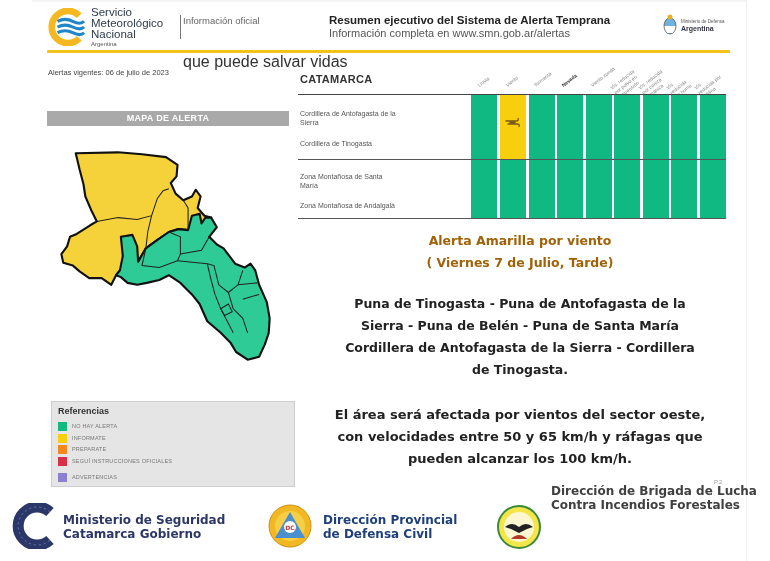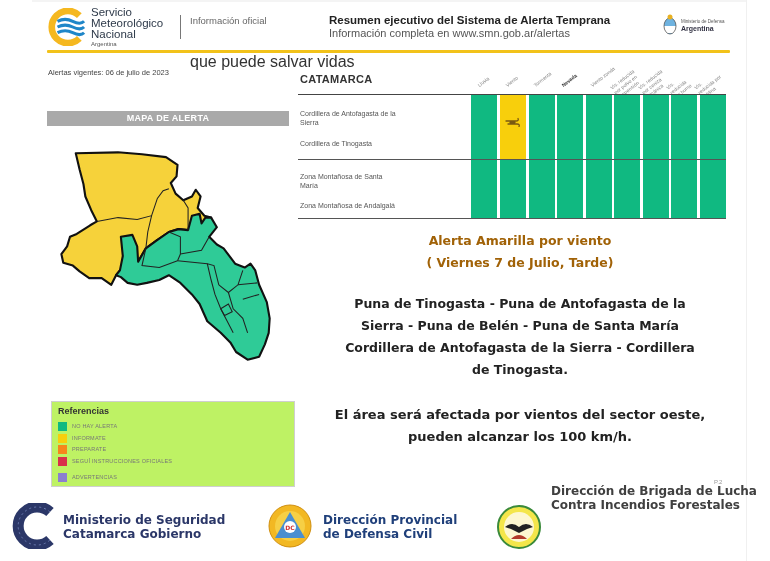--- a/index.html
+++ b/index.html
@@ -7,39 +7,39 @@
   body { position: relative; font-family: "Liberation Sans", "DejaVu Sans", sans-serif; color: #222; }
 
   .page-edge { position: absolute; left: 746px; top: 0; width: 1px; height: 561px; background: #f0f0f0; }
   .top-edge { position: absolute; left: 32px; top: 0; width: 715px; height: 2px; background: #f4f4f4; }
 
   
   .header { position: absolute; left: 46px; top: 4px; width: 686px; height: 46px; }
   .smn-logo { position: absolute; left: 2px; top: 4px; width: 38px; height: 38px; }
   .smn-name { position: absolute; left: 45px; top: 3px; font-size: 11.5px; line-height: 11px; color: #2e3a4a; }
   .smn-name .country { font-size: 6px; line-height: 8px; color: #555; }
-  .tagline { position: absolute; left: 134px; top: 11px; border-left: 1px solid #777; padding-left: 9px; height: 24px; }
+  .tagline { position: absolute; left: 134px; top: 11px; border-left: 1px solid #777; padding-left: 2px; height: 24px; }
   .tagline .l1 { font-size: 9.5px; color: #666; line-height: 12px; }
   .tagline .l2 { font-size: 16px; color: #333; font-weight: normal; line-height: 12px; margin-top: 29px; }
   .title-block { position: absolute; left: 283px; top: 9px; }
   .title-block .t1 { font-size: 11.5px; font-weight: bold; color: #222; line-height: 14px; }
   .title-block .t2 { font-size: 11px; color: #555; line-height: 13px; }
   .ministry { position: absolute; left: 617px; top: 10px; }
   .ministry .shield { position: absolute; left: 0; top: 0; width: 14px; height: 22px; }
   .ministry .m1 { position: absolute; left: 18px; top: 5px; font-size: 4.5px; color: #555; white-space: nowrap; }
   .ministry .m2 { position: absolute; left: 18px; top: 11px; font-size: 7px; color: #334; font-weight: bold; white-space: nowrap; }
   .header-rule { position: absolute; left: 47px; top: 50px; width: 683px; height: 3px; background: #f2c21a; border-radius: 1px; }
 
   
   .info { position: absolute; left: 48px; top: 67px; font-size: 7.5px; color: #444; line-height: 12px; }
   .map-banner { position: absolute; left: 47px; top: 111px; width: 242px; height: 15px; background: #a9a9a9; color: #fff; font-size: 9px; font-weight: bold; text-align: center; line-height: 15px; letter-spacing: 0.3px; }
   .map { position: absolute; left: 46px; top: 140px; width: 240px; height: 232px; }
 
   
-  .legend { position: absolute; left: 51px; top: 401px; width: 244px; height: 86px; border: 1px solid #cfcfcf; background: #bef264; }
+  .legend { position: absolute; left: 51px; top: 401px; width: 244px; height: 86px; border: 1px solid #cfcfcf; background: #e5e5e5; }
   .legend .lt { position: absolute; left: 6px; top: 4px; font-size: 9px; font-weight: bold; color: #333; }
   .legend .item { position: absolute; left: 6px; height: 10px; display: flex; align-items: center; }
   .legend .sw { width: 9px; height: 9px; margin-right: 5px; }
   .legend .lb { font-size: 5.5px; color: #777; letter-spacing: 0.2px; }
 
   
   .prov { position: absolute; left: 300px; top: 73px; font-size: 11px; font-weight: bold; color: #333; letter-spacing: 0.3px; }
   .prov-rule { position: absolute; left: 298px; top: 94px; width: 428px; height: 1px; background: #444; }
   .col-head { position: absolute; top: 62px; font-size: 5px; color: #888; transform-origin: left bottom; transform: rotate(-38deg); white-space: nowrap; line-height: 6px; }
   .col-head.bold { color: #333; font-weight: bold; }
@@ -206,20 +206,21 @@
   <div>( Viernes 7 de Julio, Tarde)</div>
 </div>
 <div class="zones-text">
   <div>Puna de Tinogasta - Puna de Antofagasta de la</div>
   <div>Sierra - Puna de Belén - Puna de Santa María</div>
   <div>Cordillera de Antofagasta de la Sierra - Cordillera</div>
   <div>de Tinogasta.</div>
 </div>
 <div class="desc-text">
   <div>El área será afectada por vientos del sector oeste,</div>
+  <div>con velocidades entre 50 y 65 km/h y ráfagas que</div>
   <div>pueden alcanzar los 100 km/h.</div>
 </div>
 <div class="page-num">P.2</div>
 
 <svg class="footer-logo" style="left:10px;top:503px;width:48px;height:46px" viewBox="0 0 48 46">
   <path d="M40 9 A19 19 0 1 0 40 37" fill="none" stroke="#2b3768" stroke-width="11"></path>
   <path d="M40 9 A19 19 0 1 0 40 37" fill="none" stroke="#6b7bb0" stroke-width="1" stroke-dasharray="2 3"></path>
 </svg>
 <div class="f-text" style="left:63px;top:513px;color:#2b3768">
   <div>Ministerio de Seguridad</div>

